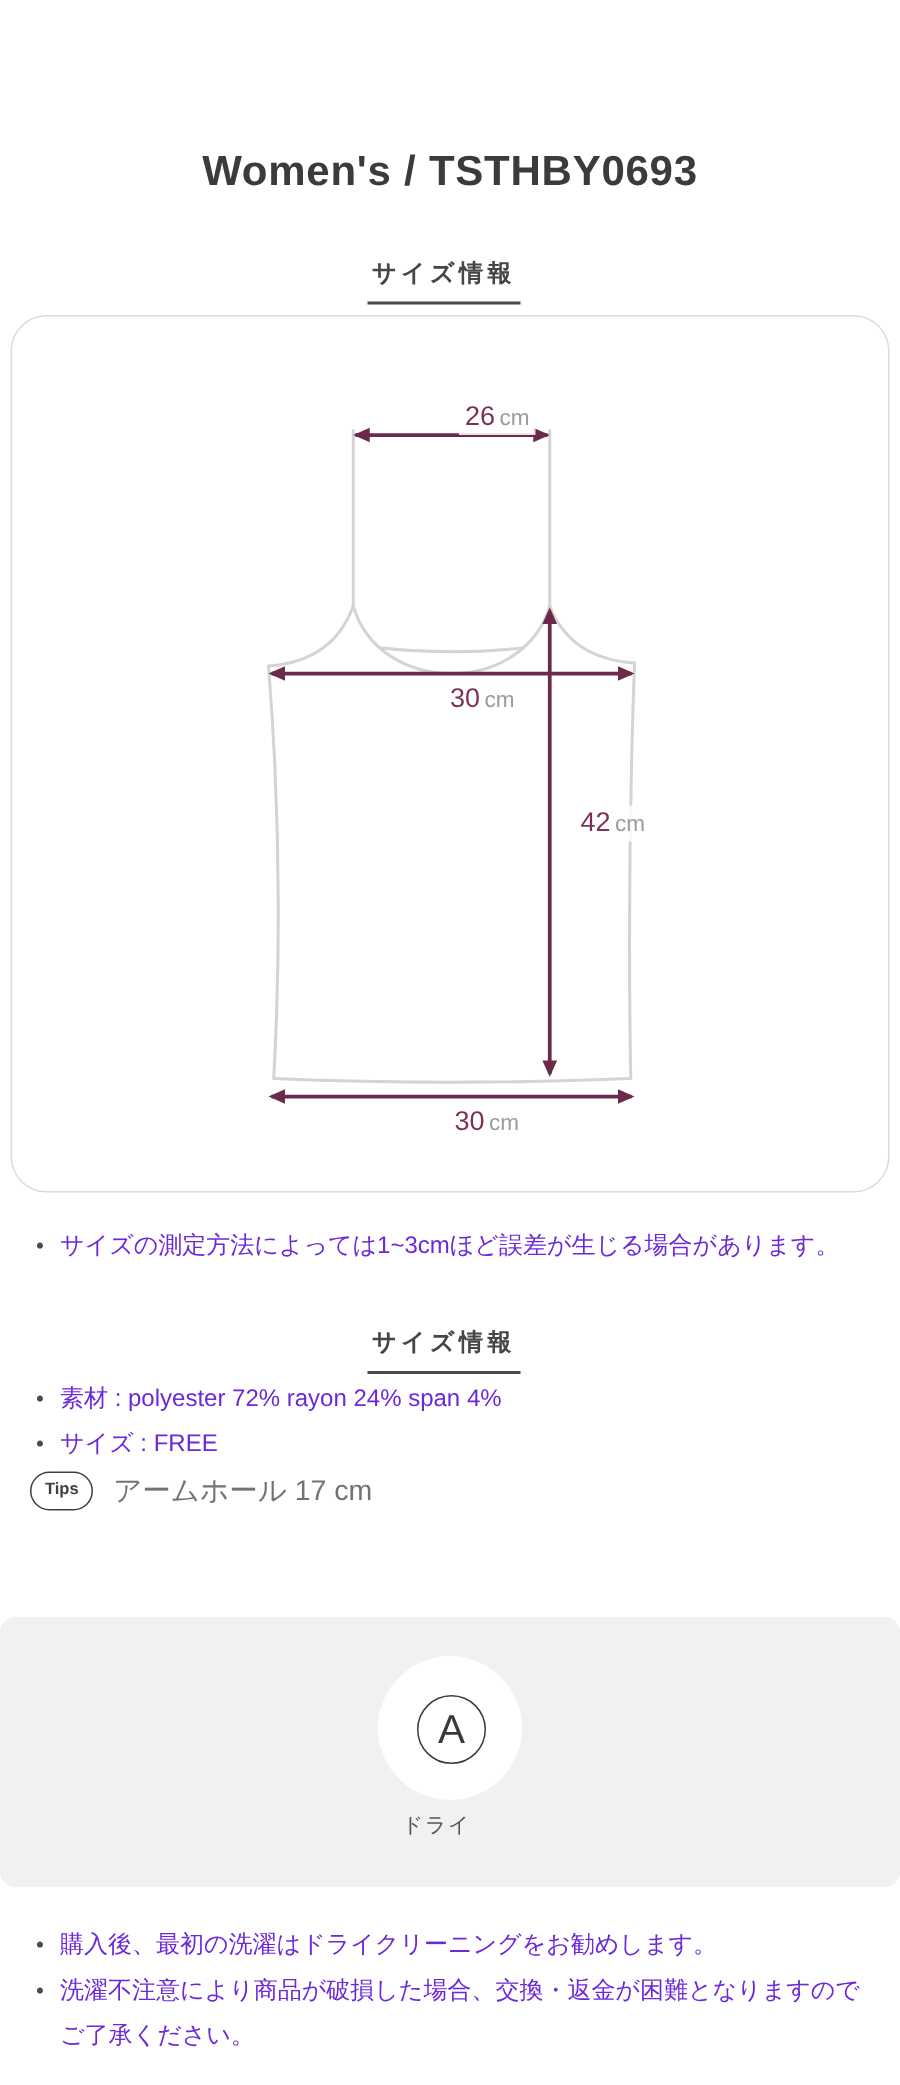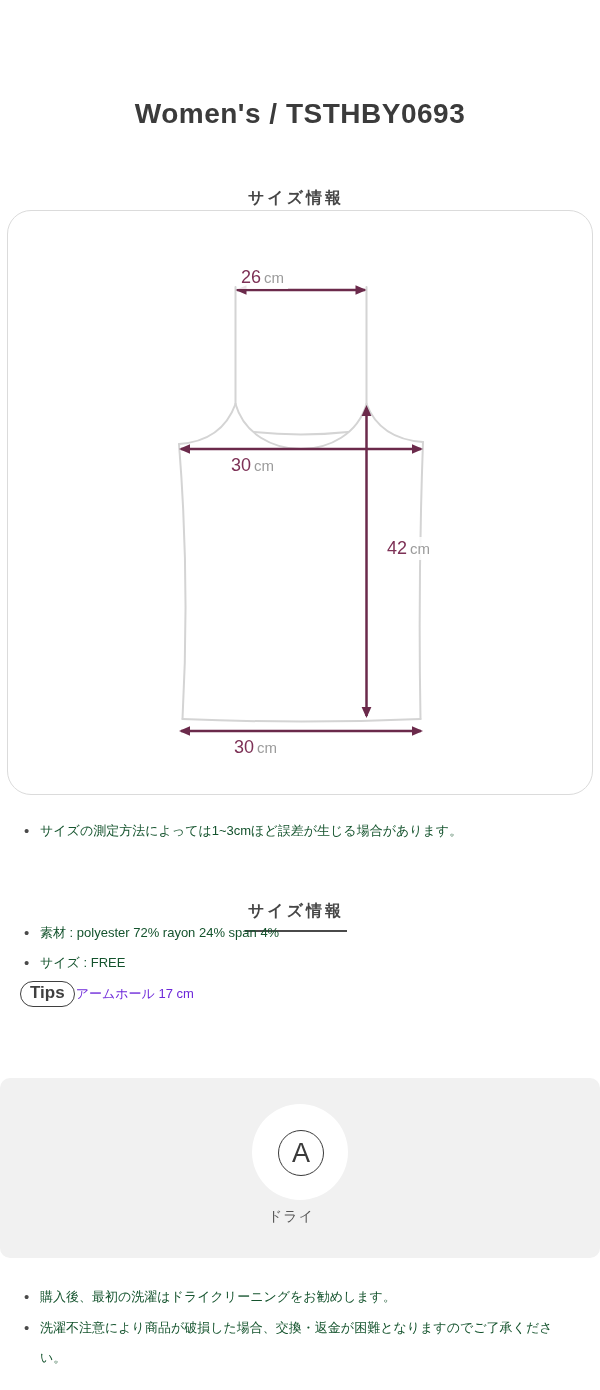--- a/index.html
+++ b/index.html
@@ -7,47 +7,47 @@
     position:relative;width:600px;height:1390px;background:#ffffff;overflow:hidden;
     font-family:"Liberation Sans","DejaVu Sans",sans-serif;color:#4a4a4a;
   }
   .abs{position:absolute;}
   
   .page-title{
     top:98px;left:0;width:600px;text-align:center;
     font-size:28px;font-weight:600;color:#3b3b3b;letter-spacing:0.5px;
   }
   
-  .section-head{left:0;width:592px;text-align:center;margin-top:16px;}
+  .section-head{left:0;width:592px;text-align:center;}
   .section-head-text{
     display:inline-block;font-size:16px;font-weight:700;color:#464646;
     letter-spacing:3px;padding:0 3px 8px 3px;border-bottom:2px solid #4a4a4a;
   }
   
   .size-card{
     top:210px;left:7px;width:584px;height:583px;
     border:1px solid #dbdbdb;border-radius:24px;background:#ffffff;
   }
   .size-card svg{position:absolute;left:0;top:0;}
   
-  .mlabel{position:absolute;text-align:left;white-space:nowrap;}
+  .mlabel{position:absolute;text-align:right;white-space:nowrap;}
   .mlabel .pill{display:inline-block;background:rgba(255,255,255,0.85);padding:0 4px;line-height:22px;}
   .mval{color:#7d3156;font-size:18px;}
   .munit{color:#9b9b9b;font-size:15px;margin-left:3px;}
   
   .bullet-row{left:24px;display:flex;align-items:flex-start;}
   .bullet-dot{width:16px;font-size:15px;line-height:30px;color:#4a4a4a;flex:0 0 16px;}
-  .bullet-text{width:536px;font-size:13px;line-height:30px;color:#14532d;}
+  .bullet-text{width:536px;font-size:16px;line-height:30px;color:#6d28d9;}
   
   .tips-row{left:20px;display:flex;align-items:center;}
   .tips-pill{
     border:1.5px solid #3f3f3f;border-radius:14px;padding:1px 9px 3px 9px;
-    font-size:17px;font-weight:700;color:#3f3f3f;line-height:20px;
+    font-size:11px;font-weight:700;color:#3f3f3f;line-height:20px;
   }
-  .tips-text{margin-left:1px;font-size:13px;color:#6d28d9;}
+  .tips-text{margin-left:13px;font-size:19px;color:#737373;}
   
   .care-box{
     top:1078px;left:0;width:600px;height:180px;background:#f1f1f1;border-radius:10px;
   }
   .care-circle{
     position:absolute;left:252px;top:26px;width:96px;height:96px;border-radius:50%;background:#ffffff;
   }
   .care-symbol{
     position:absolute;left:26px;top:26px;width:44px;height:44px;border-radius:50%;
     border:1.5px solid #3a3a3a;display:flex;align-items:center;justify-content:center;

